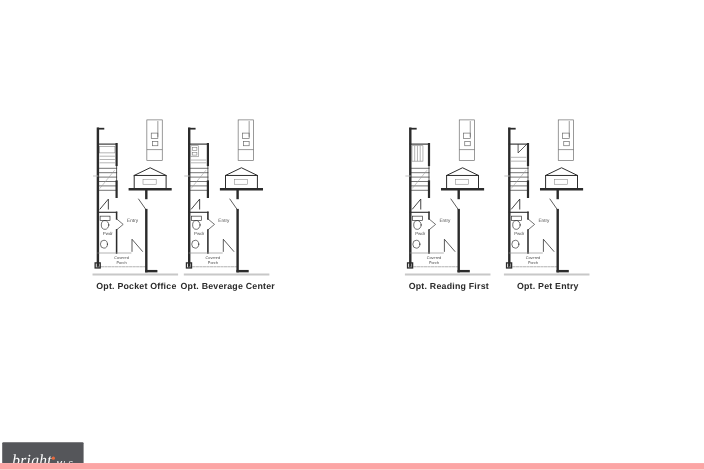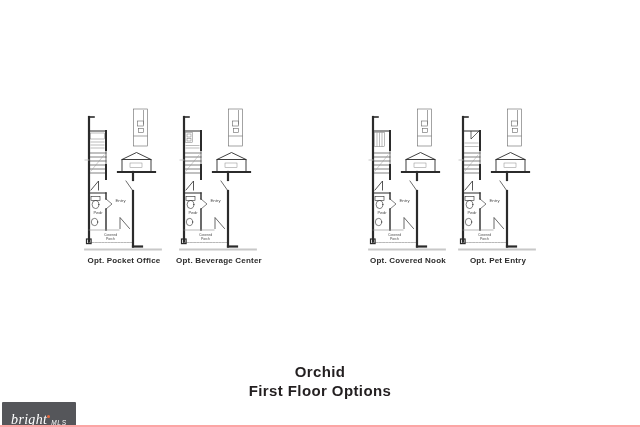--- a/index.html
+++ b/index.html
@@ -1,28 +1,28 @@
 <!DOCTYPE html>
 <html><head>
 <meta charset="utf-8">
 <style>
   html,body{margin:0;padding:0;background:#fff;}
   .sheet{
     position:relative;width:640px;height:427px;background:#ffffff;
     font-family:"Liberation Sans",sans-serif;overflow:hidden;
-    border-bottom:2px solid #fca5a5;box-sizing:border-box;
+    border-bottom:6px solid #fca5a5;box-sizing:border-box;
   }
   .plan{position:absolute;top:105px;width:96px;text-align:center;}
   .plan-svg{width:78px;height:150px;display:block;margin:0 auto;overflow:visible;}
   .plan-svg text{font-family:"Liberation Sans",sans-serif;fill:#4a4a4a;}
   .t-entry{font-size:4.3px;}
   .t-pwdr{font-size:4px;}
   .t-porch{font-size:3.5px;text-anchor:middle;}
   .plan-label{font-size:8px;font-weight:bold;color:#2b2b2b;letter-spacing:.2px;margin-top:1px;white-space:nowrap;}
-  .p1{left:76px;} .p2{left:171px;} .p3{left:268px;} .p4{left:360px;} .p5{left:450px;}
+  .p1{left:76px;} .p2{left:159px;} .p3{left:268px;} .p4{left:360px;} .p5{left:450px;}
   .title-block{position:absolute;top:362px;left:0;width:640px;text-align:center;
     color:#231f20;font-weight:bold;font-size:15px;line-height:19px;letter-spacing:.4px;}
   .watermark{position:absolute;left:2px;top:402px;width:74px;height:36px;background:#55565a;
     border-radius:1px;display:flex;align-items:center;justify-content:center;color:#fff;font-style:italic;}
   .wm-brand{font-family:"Liberation Serif",serif;font-size:14px;line-height:1;letter-spacing:.3px;}
   .wm-dot{width:3px;height:3px;border-radius:50%;background:#e8693d;margin:-8px 1px 0 0;}
   .wm-mls{font-size:6.5px;letter-spacing:.8px;margin-top:4px;}
   .hidden-defs{position:absolute;width:0;height:0;overflow:hidden;}
 </style>
 </head>
@@ -136,43 +136,39 @@
         <rect x="5.5" y="27.5" width="10" height="14"></rect>
         <line x1="8" y1="27.5" x2="8" y2="41.5"></line>
           <line x1="10.5" y1="27.5" x2="10.5" y2="41.5"></line>
           <line x1="13" y1="27.5" x2="13" y2="41.5"></line>
       </g>
       <text x="30.5" y="96.5" class="t-entry">Entry</text>
       <text x="13" y="108.5" class="t-pwdr" text-anchor="middle">Pwdr</text>
       <text x="25.5" y="130.5" class="t-porch">Covered</text>
       <text x="25.5" y="135" class="t-porch">Porch</text>
     </svg>
-    <div class="plan-label">Opt. Covered Nook</div>
+    <div class="plan-label">Opt. Reading First</div>
   </div>
 
   <div class="plan p5">
     <svg class="plan-svg" viewBox="0 0 78 150">
       <use href="#plan-base"></use>
       <g stroke="#777" fill="none" stroke-width="0.5">
         <path d="M12,26 L12,34 L20,26" stroke="#2b2b2b" stroke-width="0.7"></path>
         <line x1="5.5" y1="38" x2="19.5" y2="38"></line>
           <line x1="5.5" y1="41.5" x2="19.5" y2="41.5"></line>
       </g>
       <text x="30.5" y="96.5" class="t-entry">Entry</text>
       <text x="13" y="108.5" class="t-pwdr" text-anchor="middle">Pwdr</text>
       <text x="25.5" y="130.5" class="t-porch">Covered</text>
       <text x="25.5" y="135" class="t-porch">Porch</text>
     </svg>
     <div class="plan-label">Opt. Pet Entry</div>
   </div>
 
-  <div class="title-block">
-    <div>Orchid</div>
-    <div>First Floor Options</div>
-  </div>
 
   <div class="watermark">
     <span class="wm-brand">bright</span>
     <span class="wm-dot"></span>
     <span class="wm-mls">MLS</span>
   </div>
 
 </div>
 
 </body></html>

